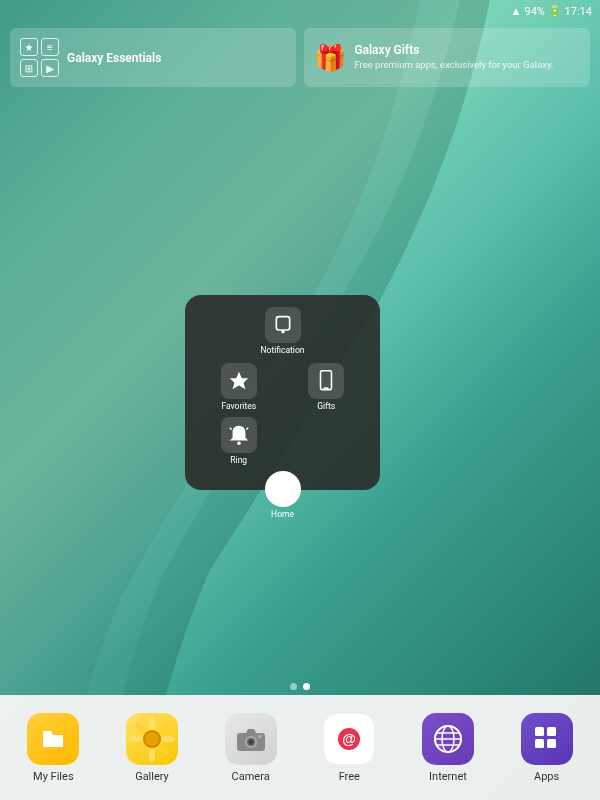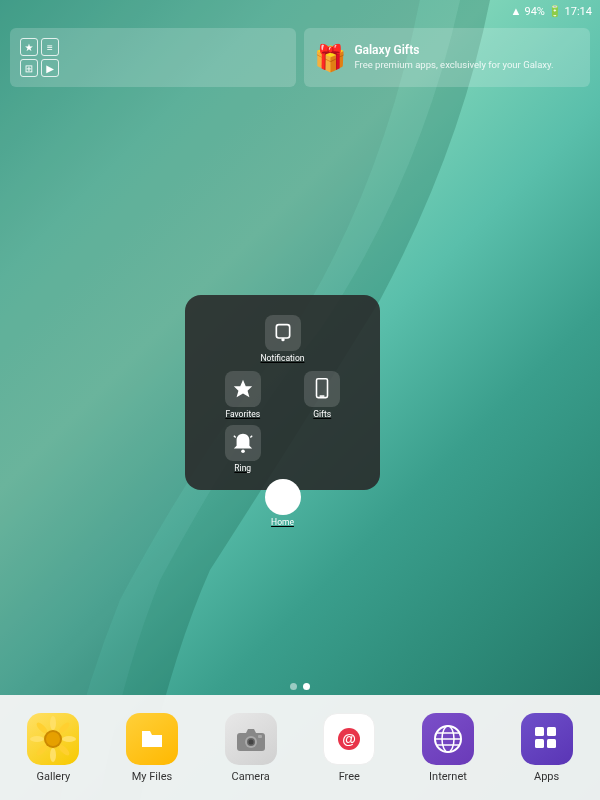--- a/index.html
+++ b/index.html
@@ -298,20 +298,21 @@
 <div id="cards-row">
 
   <div class="card">
     <div class="card-icons">
       <span style="font-size:10px;">★</span>
       <span style="font-size:10px;">≡</span>
       <span style="font-size:10px;">⊞</span>
       <span style="font-size:10px;">▶</span>
     </div>
     <div class="card-text">
+      <span class="card-title">Galaxy Essentials</span>
     </div>
   </div>
 
   <div class="card">
     <div class="card-gift-icon">🎁</div>
     <div class="card-text">
       <span class="card-title">Galaxy Gifts</span>
       <span class="card-desc">Free premium apps, exclusively for your Galaxy.</span>
     </div>
   </div>
@@ -366,20 +367,29 @@
     <span class="menu-item-label">Home</span>
   </div>
 </div>
 
 <div id="page-dots">
   <div class="dot"></div>
   <div class="dot active"></div>
 </div>
 
 <div id="taskbar">
+
+  <div class="taskbar-item">
+    <div class="taskbar-icon icon-myfiles">
+      <svg width="28" height="28" viewBox="0 0 28 28" fill="white">
+        <path d="M4 6 L4 22 L24 22 L24 10 L14 10 L12 6 Z" fill="white"></path>
+      </svg>
+    </div>
+    <span class="taskbar-label">My Files</span>
+  </div>
 
   <div class="taskbar-item">
     <div class="taskbar-icon icon-gallery" style="overflow:hidden; background: linear-gradient(145deg, #ffe066, #f7c900);">
       <svg width="48" height="48" viewBox="0 0 48 48">
         <circle cx="24" cy="24" r="8" fill="#e6a800"></circle>
         <g fill="#f7c900">
           <ellipse cx="24" cy="8" rx="3" ry="7" fill="#ffe066"></ellipse>
           <ellipse cx="24" cy="40" rx="3" ry="7" fill="#ffe066"></ellipse>
           <ellipse cx="8" cy="24" rx="7" ry="3" fill="#ffe066"></ellipse>
           <ellipse cx="40" cy="24" rx="7" ry="3" fill="#ffe066"></ellipse>
@@ -389,29 +399,20 @@
           <ellipse cx="35" cy="35" rx="3" ry="7" transform="rotate(-45 35 35)" fill="#ffd030"></ellipse>
         </g>
         <circle cx="24" cy="24" r="9" fill="#cc8800"></circle>
         <circle cx="24" cy="24" r="7" fill="#e6a000"></circle>
       </svg>
     </div>
     <span class="taskbar-label">Gallery</span>
   </div>
 
   <div class="taskbar-item">
-    <div class="taskbar-icon icon-myfiles">
-      <svg width="28" height="28" viewBox="0 0 28 28" fill="white">
-        <path d="M4 6 L4 22 L24 22 L24 10 L14 10 L12 6 Z" fill="white"></path>
-      </svg>
-    </div>
-    <span class="taskbar-label">My Files</span>
-  </div>
-
-  <div class="taskbar-item">
     <div class="taskbar-icon icon-camera">
       <svg width="30" height="26" viewBox="0 0 30 26" fill="none">
         <rect x="1" y="7" width="28" height="18" rx="3" fill="#888"></rect>
         <path d="M10 7 L12 3 L18 3 L20 7" fill="#888"></path>
         <circle cx="15" cy="16" r="6" fill="#aaa"></circle>
         <circle cx="15" cy="16" r="4" fill="#666"></circle>
         <circle cx="15" cy="16" r="2.5" fill="#444"></circle>
         <rect x="22" y="9" width="4" height="3" rx="1" fill="#aaa"></rect>
       </svg>
     </div>
@@ -457,23 +458,22 @@
 <style>
   #assistive-menu {
     display: grid !important;
     grid-template-areas:
       "notif notif"
       "fav   dev"
       "ring  lock"
       "home  home";
     grid-template-columns: 1fr 1fr;
     grid-template-rows: auto auto auto auto;
-    padding: 20px;
+    padding: 12px;
     gap: 6px 4px;
-    text-decoration: underline;
   }
 
   #assistive-menu .notif-item { grid-area: notif; }
   #assistive-menu .home-item {
     grid-area: home;
     margin-top: 0 !important;
   }
 </style>
 
 </body></html>

